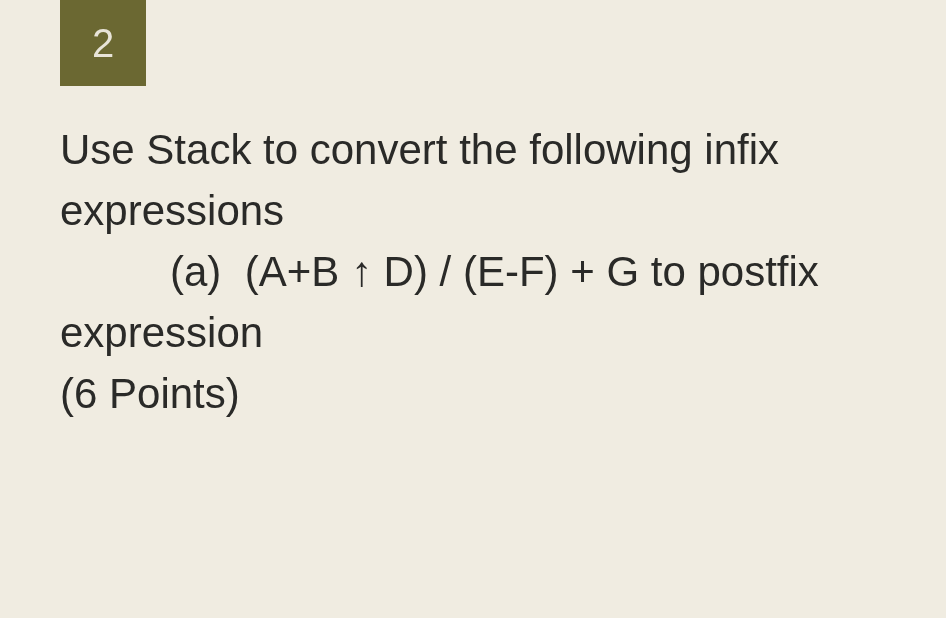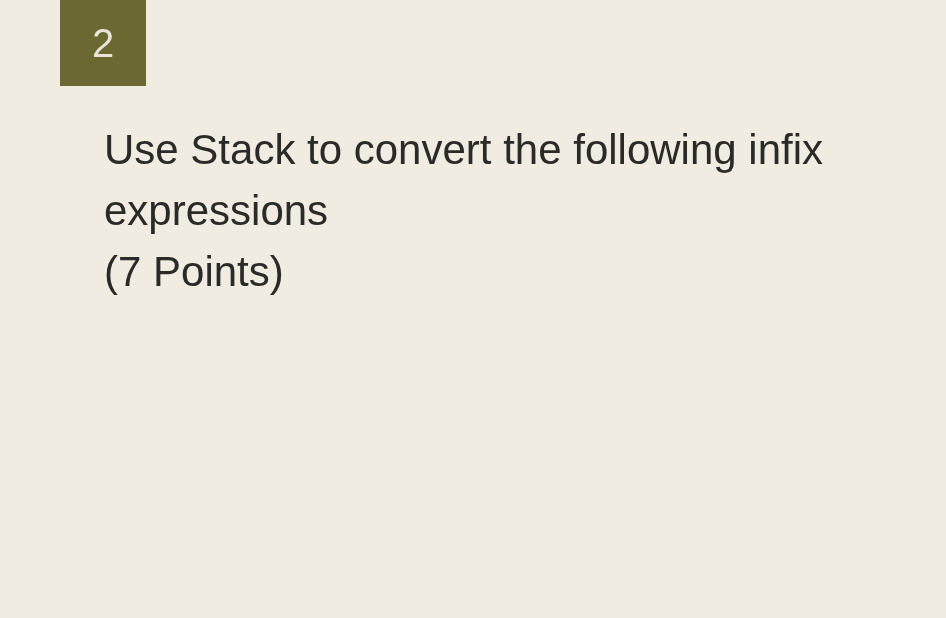--- a/index.html
+++ b/index.html
@@ -31,33 +31,35 @@
       font-weight: 400;
     }
     .content {
       position: absolute;
       top: 120px;
       left: 60px;
       right: 50px;
       color: #2a2a28;
       font-size: 42px;
       line-height: 1.45;
-      margin-left: 44px;
     }
     .required-star {
       color: #2040b0;
       font-weight: 400;
     }
     .points {
       margin-top: 0;
     }
   </style>
 </head>
 <body>
 
 <div class="question-number-box">
   <span class="question-number">2</span>
 </div>
 
 <div class="content">
   <div>Use Stack to convert the following infix expressions</div>
-  <div class="points">(7 Points)</div>
+  <div>
+    <span style="margin-left:110px;">(a)</span>&nbsp;&nbsp;<span>(A+B ↑ D) / (E-F) + G to postfix expression</span>
+  </div>
+  <div class="points">(6 Points)</div>
 </div>
 
 </body></html>

